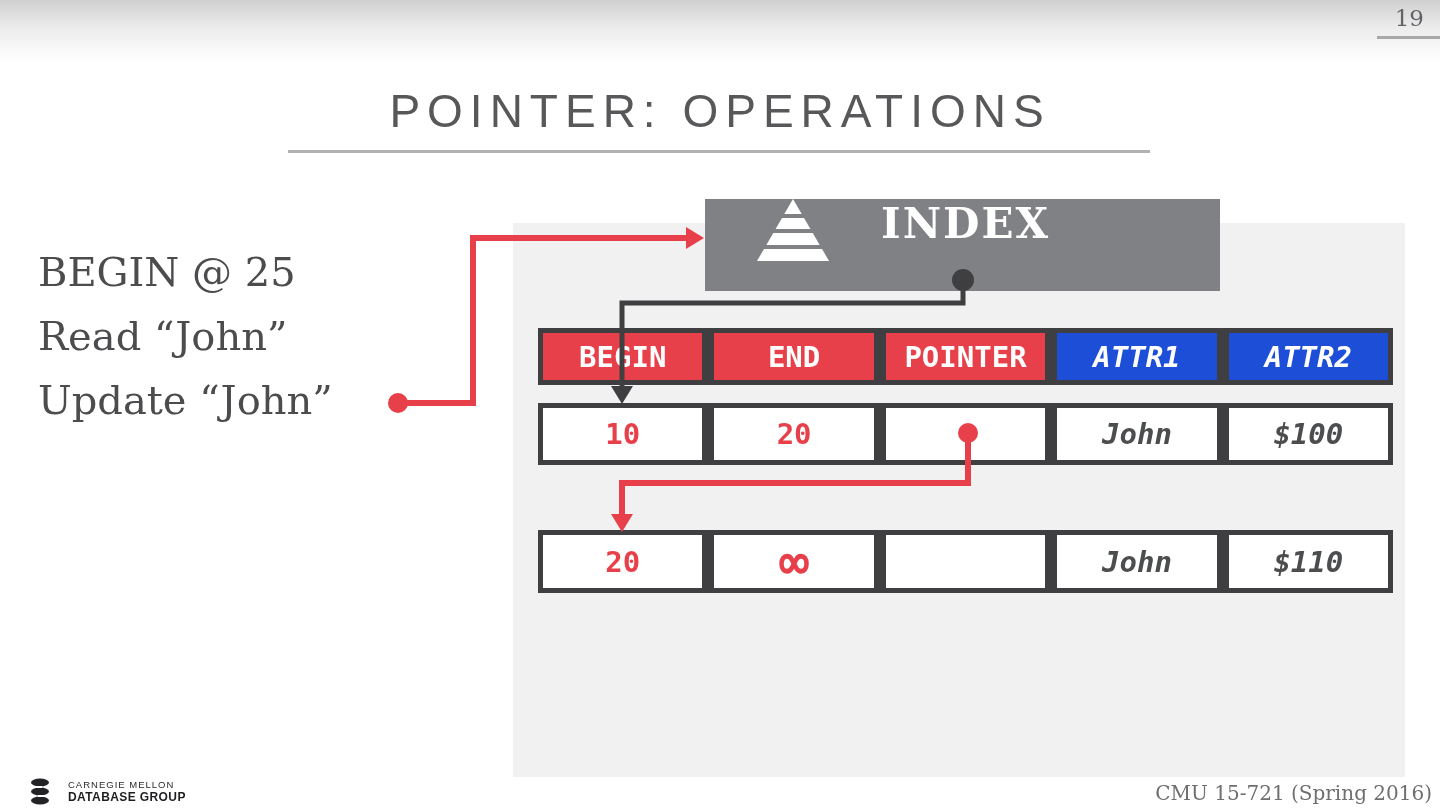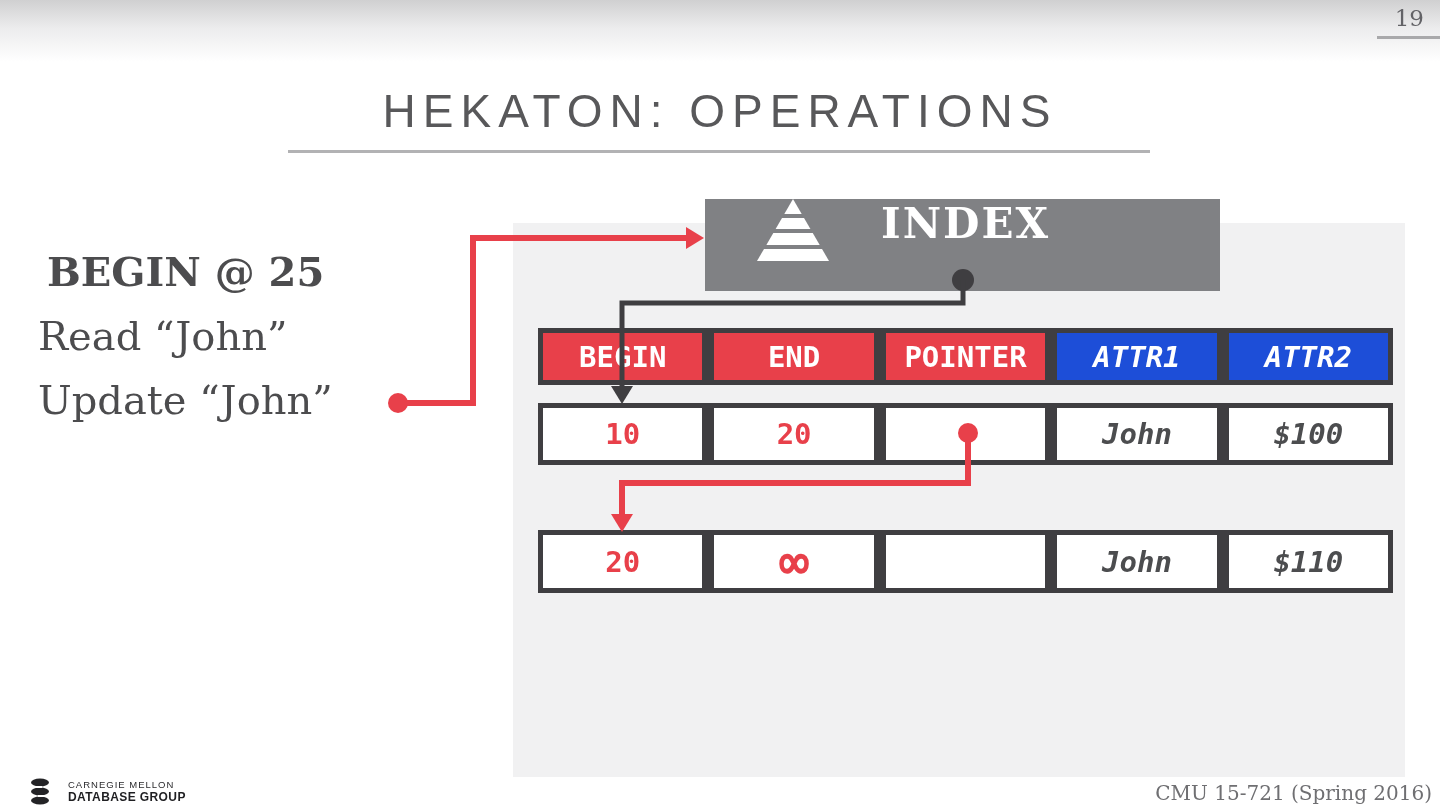--- a/index.html
+++ b/index.html
@@ -28,21 +28,21 @@
   }
   .title-rule {
     position:absolute; top:150px; left:288px; width:862px; height:3px; background:#b2b2b4;
   }
 
   
   .txn-block {
     position:absolute; left:38px; top:240px;
     font-family:"DejaVu Serif", serif; font-size:40px; line-height:64px; color:#4c4c4e;
   }
-  .txn-line.bold { font-weight:bold;margin-left:9px; }
+  .txn-line.bold { font-weight:normal; }
 
   
   .panel {
     position:absolute; left:513px; top:223px; width:892px; height:554px;
     background:#f1f1f2;
   }
 
   
   .index-box {
     position:absolute; left:705px; top:199px; width:515px; height:92px;
@@ -97,21 +97,21 @@
   }
 </style>
 </head>
 <body>
 
 <div class="slide">
 
   <div class="page-number">19</div>
   <div class="page-number-rule"></div>
 
-  <h1 class="title">HEKATON: OPERATIONS</h1>
+  <h1 class="title">POINTER: OPERATIONS</h1>
   <div class="title-rule"></div>
 
   <div class="txn-block">
     <div class="txn-line bold">BEGIN @ 25</div>
     <div class="txn-line">Read “John”</div>
     <div class="txn-line">Update “John”</div>
   </div>
 
   <div class="panel"></div>
 

